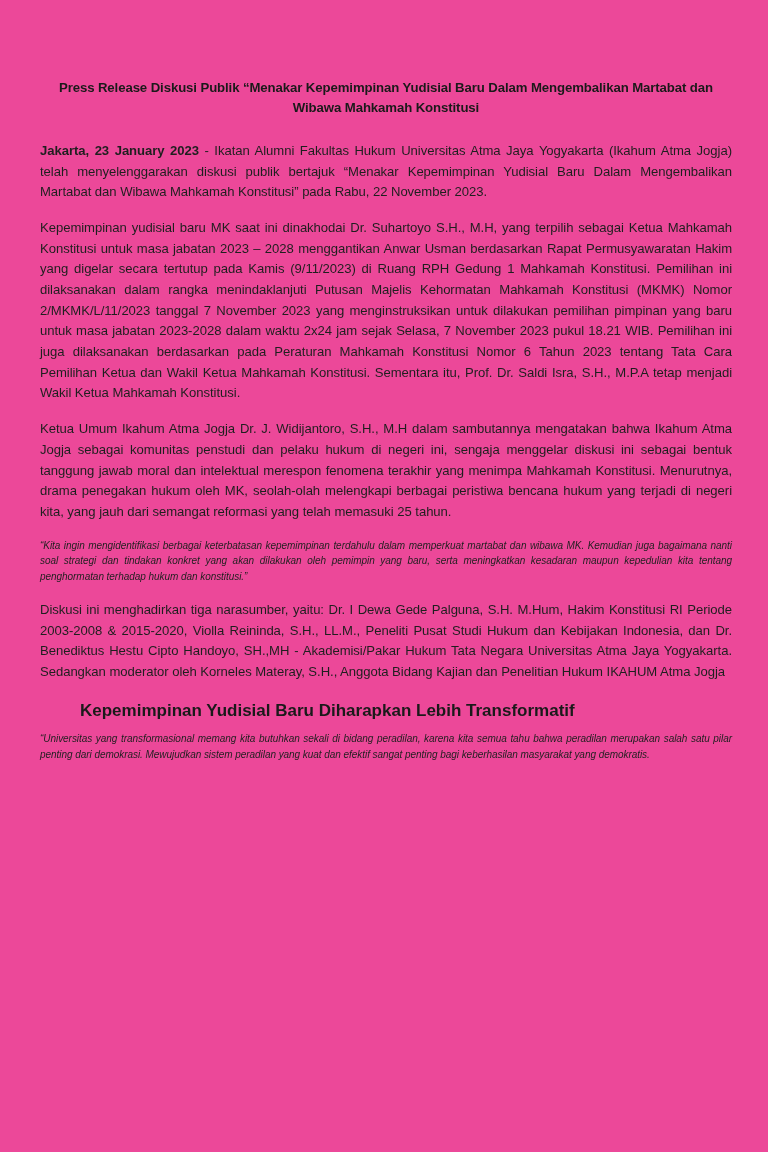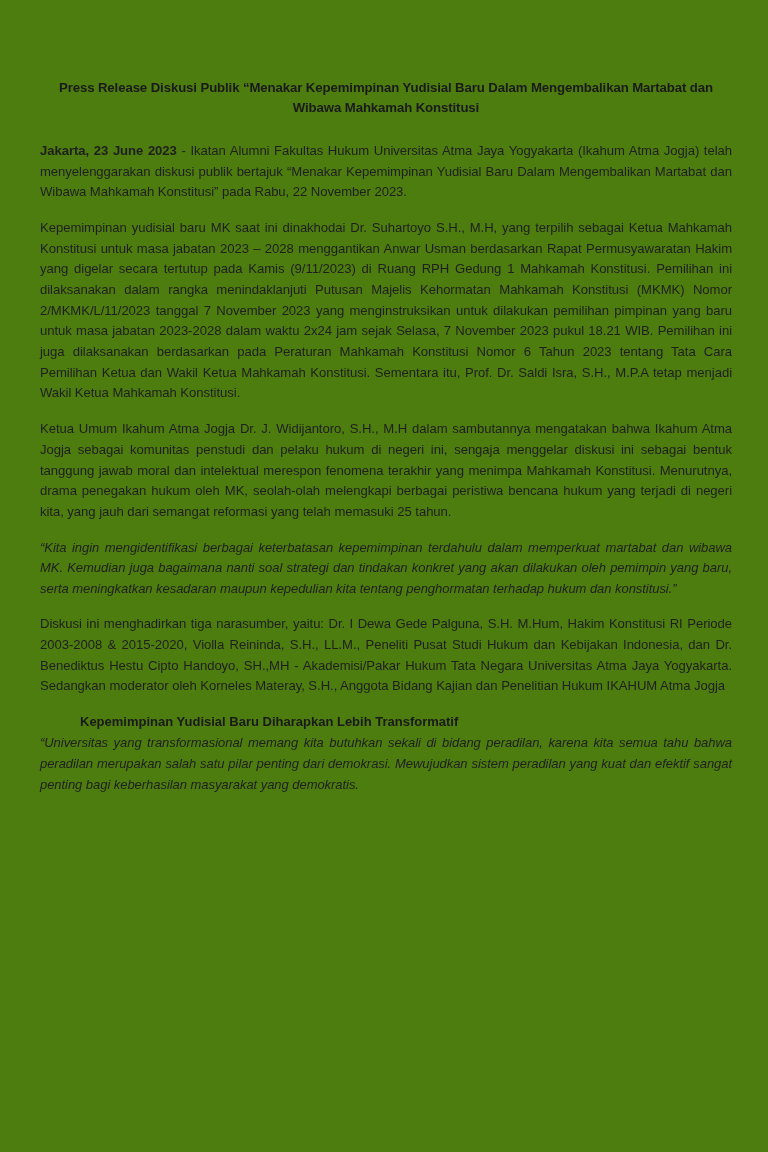--- a/index.html
+++ b/index.html
@@ -9,21 +9,21 @@
   }
   body {
     width: 768px;
     height: 1152px;
     font-family: "Liberation Sans", sans-serif;
   }
   .page {
     position: relative;
     width: 768px;
     height: 1152px;
-    background: #4d7c0f;
+    background: #ec4899;
     box-sizing: border-box;
     padding: 78px 40px 0 40px;
     overflow: hidden;
   }
   .doc {
     width: 692px;
     margin: 0 auto;
   }
   .title {
     font-size: 13.2px;
@@ -42,48 +42,48 @@
     text-align: justify;
     margin: 0 0 15px 0;
     letter-spacing: -0.05px;
   }
   p.body:last-child { margin-bottom: 0; }
   .lead-bold {
     font-weight: bold;
   }
   .quote {
     font-style: italic;
-    font-size: 13px;
+    font-size: 10px;
     line-height: 1.58;
     color: #1f1f1f;
     text-align: justify;
     margin: 0 0 15px 0;
     letter-spacing: -0.05px;
   }
   .subhead {
-    font-size: 13px;
+    font-size: 17px;
     font-weight: bold;
     color: #1a1a1a;
-    margin: 4px 0 2px 0;
+    margin: 4px 0 8px 0;
     line-height: 1.5;
     padding-left: 40px;
   }
   .spacer-bottom {
     height: 60px;
   }
 </style>
 </head>
 <body>
 
 <div class="page">
   <div class="doc">
 
     <h1 class="title">Press Release Diskusi Publik “Menakar Kepemimpinan Yudisial Baru Dalam Mengembalikan Martabat dan Wibawa Mahkamah Konstitusi</h1>
 
-    <p class="body"><span class="lead-bold">Jakarta, 23 June 2023</span><span> - Ikatan Alumni Fakultas Hukum Universitas Atma Jaya Yogyakarta (Ikahum Atma Jogja) telah menyelenggarakan diskusi publik bertajuk “Menakar Kepemimpinan Yudisial Baru Dalam Mengembalikan Martabat dan Wibawa Mahkamah Konstitusi” pada Rabu, 22 November 2023.</span></p>
+    <p class="body"><span class="lead-bold">Jakarta, 23 January 2023</span><span> - Ikatan Alumni Fakultas Hukum Universitas Atma Jaya Yogyakarta (Ikahum Atma Jogja) telah menyelenggarakan diskusi publik bertajuk “Menakar Kepemimpinan Yudisial Baru Dalam Mengembalikan Martabat dan Wibawa Mahkamah Konstitusi” pada Rabu, 22 November 2023.</span></p>
 
     <p class="body">Kepemimpinan yudisial baru MK saat ini dinakhodai Dr. Suhartoyo S.H., M.H, yang terpilih sebagai Ketua Mahkamah Konstitusi untuk masa jabatan 2023 – 2028 menggantikan Anwar Usman berdasarkan Rapat Permusyawaratan Hakim yang digelar secara tertutup pada Kamis (9/11/2023) di Ruang RPH Gedung 1 Mahkamah Konstitusi. Pemilihan ini dilaksanakan dalam rangka menindaklanjuti Putusan Majelis Kehormatan Mahkamah Konstitusi (MKMK) Nomor 2/MKMK/L/11/2023 tanggal 7 November 2023 yang menginstruksikan untuk dilakukan pemilihan pimpinan yang baru untuk masa jabatan 2023-2028 dalam waktu 2x24 jam sejak Selasa, 7 November 2023 pukul 18.21 WIB. Pemilihan ini juga dilaksanakan berdasarkan pada Peraturan Mahkamah Konstitusi Nomor 6 Tahun 2023 tentang Tata Cara Pemilihan Ketua dan Wakil Ketua Mahkamah Konstitusi. Sementara itu, Prof. Dr. Saldi Isra, S.H., M.P.A tetap menjadi Wakil Ketua Mahkamah Konstitusi.</p>
 
     <p class="body">Ketua Umum Ikahum Atma Jogja Dr. J. Widijantoro, S.H., M.H dalam sambutannya mengatakan bahwa Ikahum Atma Jogja sebagai komunitas penstudi dan pelaku hukum di negeri ini, sengaja menggelar diskusi ini sebagai bentuk tanggung jawab moral dan intelektual merespon fenomena terakhir yang menimpa Mahkamah Konstitusi. Menurutnya, drama penegakan hukum oleh MK, seolah-olah melengkapi berbagai peristiwa bencana hukum yang terjadi di negeri kita, yang jauh dari semangat reformasi yang telah memasuki 25 tahun.</p>
 
     <p class="quote">“Kita ingin mengidentifikasi berbagai keterbatasan kepemimpinan terdahulu dalam memperkuat martabat dan wibawa MK. Kemudian juga bagaimana nanti soal strategi dan tindakan konkret yang akan dilakukan oleh pemimpin yang baru, serta meningkatkan kesadaran maupun kepedulian kita tentang penghormatan terhadap hukum dan konstitusi.”</p>
 
     <p class="body">Diskusi ini menghadirkan tiga narasumber, yaitu: Dr. I Dewa Gede Palguna, S.H. M.Hum, Hakim Konstitusi RI Periode 2003-2008 &amp; 2015-2020, Violla Reininda, S.H., LL.M., Peneliti Pusat Studi Hukum dan Kebijakan Indonesia, dan Dr. Benediktus Hestu Cipto Handoyo, SH.,MH - Akademisi/Pakar Hukum Tata Negara Universitas Atma Jaya Yogyakarta. Sedangkan moderator oleh Korneles Materay, S.H., Anggota Bidang Kajian dan Penelitian Hukum IKAHUM Atma Jogja</p>
 
     <h2 class="subhead">Kepemimpinan Yudisial Baru Diharapkan Lebih Transformatif</h2>

